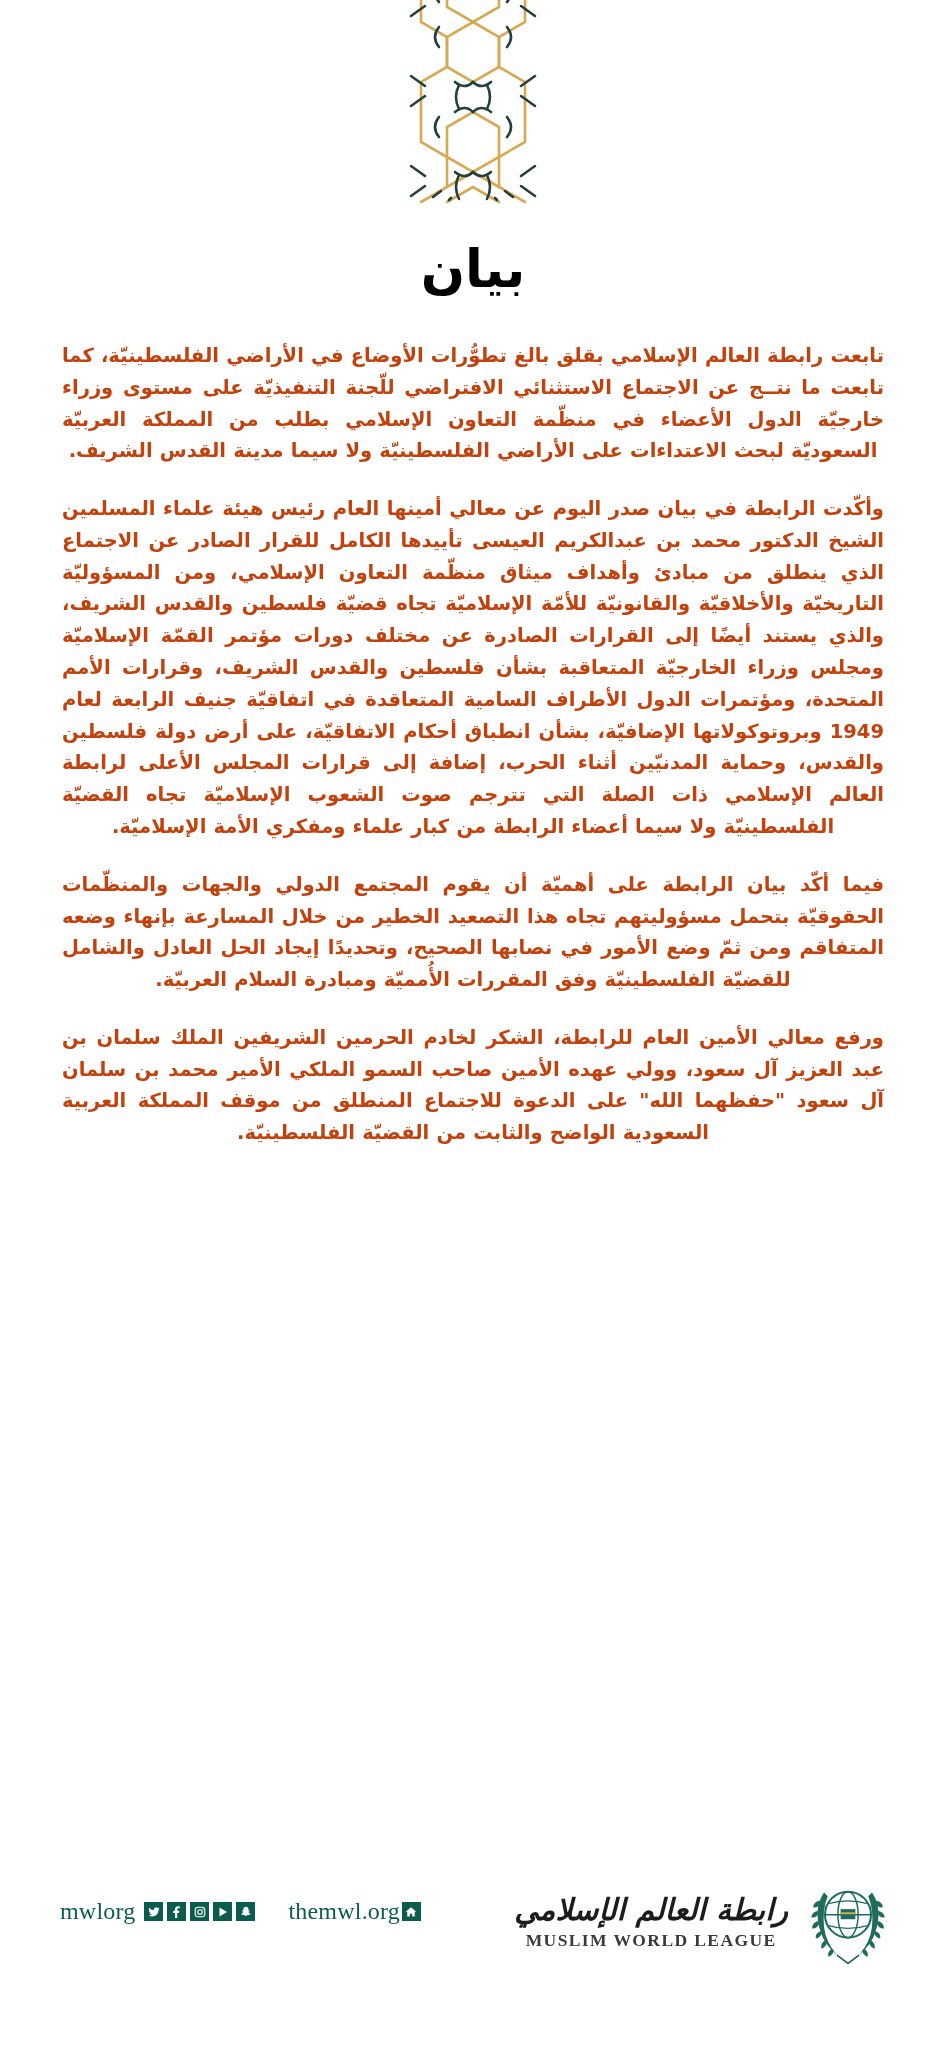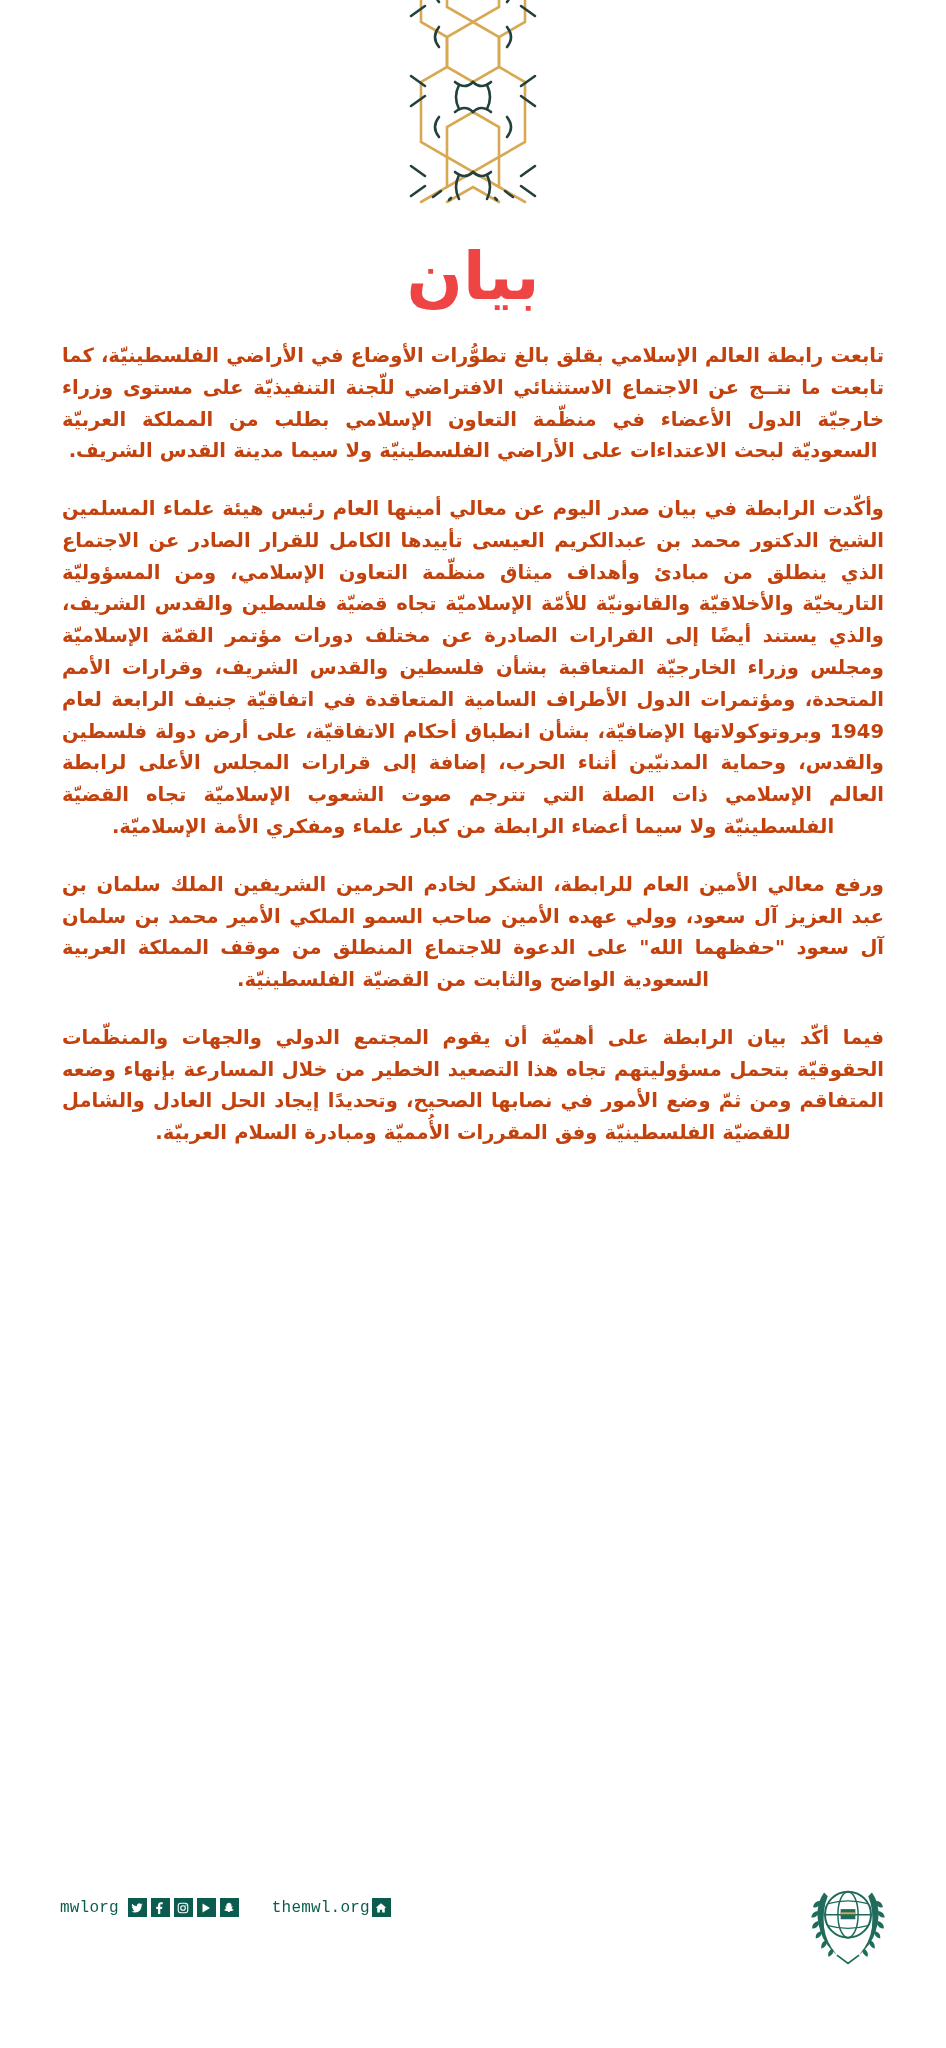--- a/index.html
+++ b/index.html
@@ -22,22 +22,22 @@
     height: 205px;
     margin: 0 auto;
     padding-top: 0px;
     display: block;
   }
   .ornament svg { display: block; }
 
   
   .title {
     text-align: center;
-    color: #ef4444;
-    font-size: 66px;
+    color: #000000;
+    font-size: 52px;
     font-weight: bold;
     line-height: 1.1;
     margin-top: 36px;
     direction: rtl;
     font-family: "DejaVu Sans", "Liberation Sans", sans-serif;
   }
 
   
   .content {
     position: absolute;
@@ -88,22 +88,22 @@
   .social-cluster {
     position: absolute;
     left: 60px;
     top: 0px;
     display: flex;
     align-items: center;
     gap: 9px;
   }
   .handle {
     color: #0b5c4f;
-    font-size: 16px;
-    font-family: Liberation Mono, monospace;
+    font-size: 24px;
+    font-family: Liberation Serif, serif;
     letter-spacing: 0.2px;
   }
   .icon-row { display: flex; gap: 4px; align-items: center; }
   .sq-icon {
     width: 19px; height: 19px;
     background: #0b5c4f;
     display: flex;
     align-items: center;
     justify-content: center;
   }
@@ -206,22 +206,22 @@
         <path d="M94 200 L92 198"></path>
     </g>
   </svg>
 </div>
 
 <div class="title">بيان</div>
 
 <div class="content">
   <p class="para">تابعت رابطة العالم الإسلامي بقلق بالغ تطوُّرات الأوضاع في الأراضي الفلسطينيّة، كما تابعت ما نتــج عن الاجتماع الاستثنائي الافتراضي للّجنة التنفيذيّة على مستوى وزراء خارجيّة الدول الأعضاء في منظّمة التعاون الإسلامي بطلب من المملكة العربيّة السعوديّة لبحث الاعتداءات على الأراضي الفلسطينيّة ولا سيما مدينة القدس الشريف.</p>
   <p class="para">وأكّدت الرابطة في بيان صدر اليوم عن معالي أمينها العام رئيس هيئة علماء المسلمين الشيخ الدكتور محمد بن عبدالكريم العيسى تأييدها الكامل للقرار الصادر عن الاجتماع الذي ينطلق من مبادئ وأهداف ميثاق منظّمة التعاون الإسلامي، ومن المسؤوليّة التاريخيّة والأخلاقيّة والقانونيّة للأمّة الإسلاميّة تجاه قضيّة فلسطين والقدس الشريف، والذي يستند أيضًا إلى القرارات الصادرة عن مختلف دورات مؤتمر القمّة الإسلاميّة ومجلس وزراء الخارجيّة المتعاقبة بشأن فلسطين والقدس الشريف، وقرارات الأمم المتحدة، ومؤتمرات الدول الأطراف السامية المتعاقدة في اتفاقيّة جنيف الرابعة لعام 1949 وبروتوكولاتها الإضافيّة، بشأن انطباق أحكام الاتفاقيّة، على أرض دولة فلسطين والقدس، وحماية المدنيّين أثناء الحرب، إضافة إلى قرارات المجلس الأعلى لرابطة العالم الإسلامي ذات الصلة التي تترجم صوت الشعوب الإسلاميّة تجاه القضيّة الفلسطينيّة ولا سيما أعضاء الرابطة من كبار علماء ومفكري الأمة الإسلاميّة.</p>
+  <p class="para">فيما أكّد بيان الرابطة على أهميّة أن يقوم المجتمع الدولي والجهات والمنظّمات الحقوقيّة بتحمل مسؤوليتهم تجاه هذا التصعيد الخطير من خلال المسارعة بإنهاء وضعه المتفاقم ومن ثمّ وضع الأمور في نصابها الصحيح، وتحديدًا إيجاد الحل العادل والشامل للقضيّة الفلسطينيّة وفق المقررات الأُمميّة ومبادرة السلام العربيّة.</p>
   <p class="para">ورفع معالي الأمين العام للرابطة، الشكر لخادم الحرمين الشريفين الملك سلمان بن عبد العزيز آل سعود، وولي عهده الأمين صاحب السمو الملكي الأمير محمد بن سلمان آل سعود "حفظهما الله" على الدعوة للاجتماع المنطلق من موقف المملكة العربية السعودية الواضح والثابت من القضيّة الفلسطينيّة.</p>
-  <p class="para">فيما أكّد بيان الرابطة على أهميّة أن يقوم المجتمع الدولي والجهات والمنظّمات الحقوقيّة بتحمل مسؤوليتهم تجاه هذا التصعيد الخطير من خلال المسارعة بإنهاء وضعه المتفاقم ومن ثمّ وضع الأمور في نصابها الصحيح، وتحديدًا إيجاد الحل العادل والشامل للقضيّة الفلسطينيّة وفق المقررات الأُمميّة ومبادرة السلام العربيّة.</p>
 </div>
 
 <div class="footer">
   <div class="footer-inner">
 
     <div class="social-cluster">
       <span class="handle">mwlorg</span>
 
       <span class="icon-row">
         <a class="sq-icon">
@@ -257,20 +257,24 @@
         <span class="handle">themwl.org</span>
         <a class="sq-icon">
           <svg width="12" height="12" viewBox="0 0 24 24" fill="#ffffff">
               <path d="M12 2.5 1.5 11.5h3V21h5.2v-5.6h4.6V21h5.2v-9.5h3z"></path>
             </svg>
         </a>
       </span>
     </div>
 
     <div class="logo-cluster">
+      <div class="logo-text">
+        <div class="logo-ar">رابطة العالم الإسلامي</div>
+        <div class="logo-en">MUSLIM WORLD LEAGUE</div>
+      </div>
       <svg class="emblem" viewBox="0 0 100 100">
 
         <circle cx="50" cy="42" r="25" fill="none" stroke="#1f6b5c" stroke-width="2.2"></circle>
         <ellipse cx="50" cy="42" rx="11" ry="25" fill="none" stroke="#1f6b5c" stroke-width="1.6"></ellipse>
         <line x1="25" y1="42" x2="75" y2="42" stroke="#1f6b5c" stroke-width="1.6"></line>
         <path d="M28.5 30 Q50 24 71.5 30" fill="none" stroke="#1f6b5c" stroke-width="1.4"></path>
         <path d="M28.5 54 Q50 60 71.5 54" fill="none" stroke="#1f6b5c" stroke-width="1.4"></path>
 
         <rect x="42" y="36" width="16" height="11" fill="#1f6b5c"></rect>
         <rect x="42" y="39.5" width="16" height="2" fill="#d8a953"></rect>

